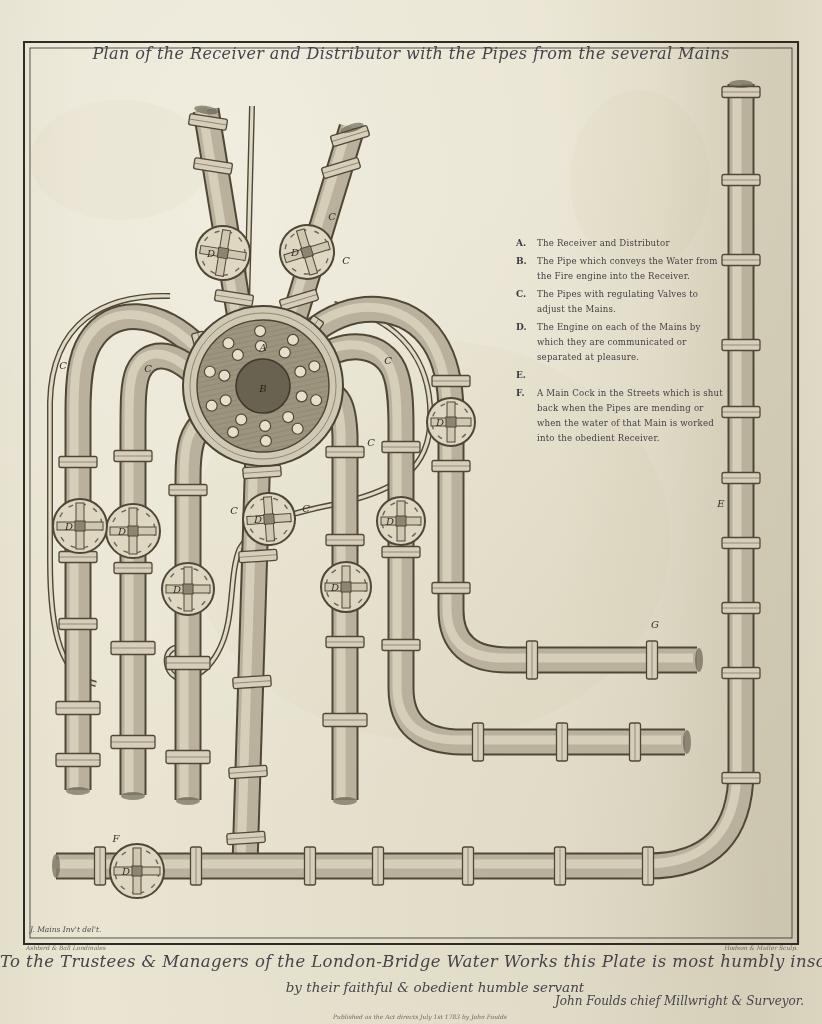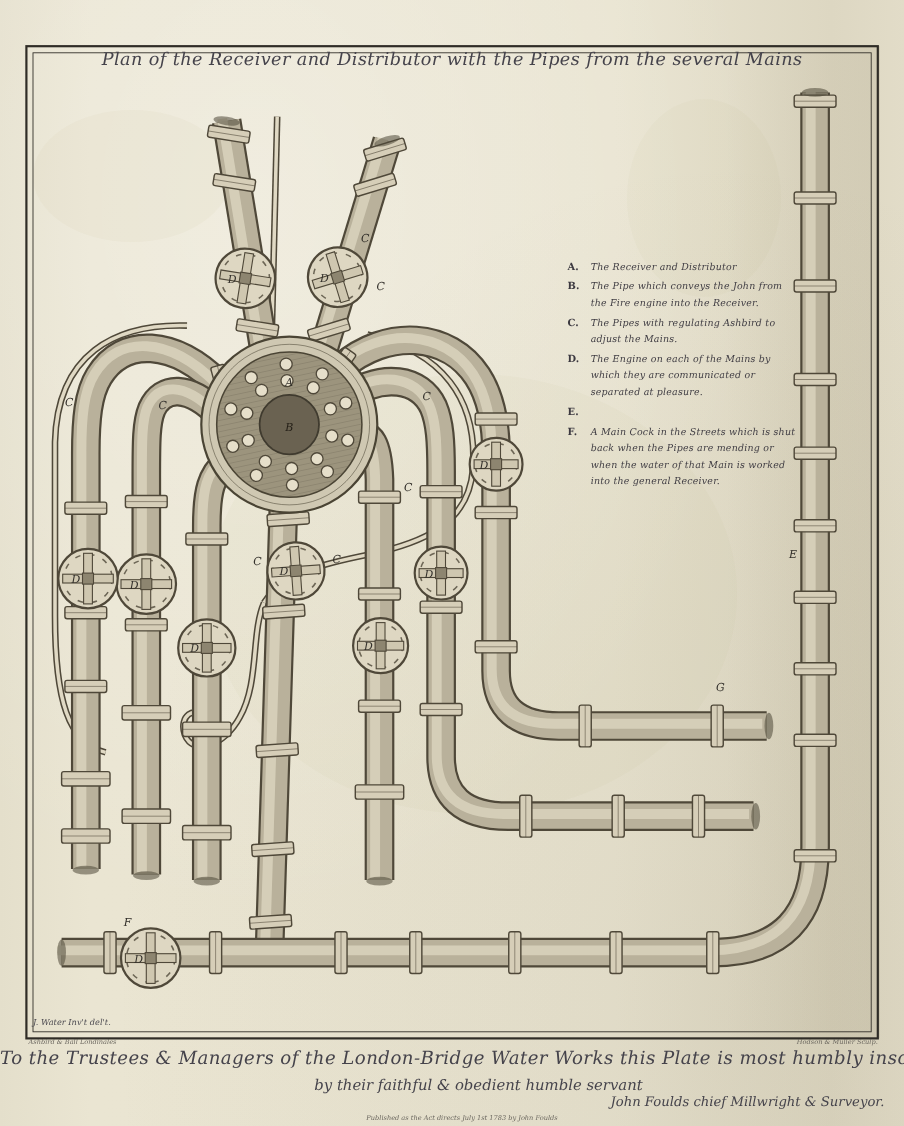--- a/index.html
+++ b/index.html
@@ -14,21 +14,21 @@
   svg.art{position:absolute;left:0;top:0;}
   .t{position:absolute;color:#45434b;font-style:italic;white-space:nowrap;}
   .center{left:0;right:0;text-align:center;}
   .plate{top:15px;font-size:14px;letter-spacing:1px;color:#4a4850;}
   .plate .swash{font-style:normal;letter-spacing:-2px;color:#5a5860;font-size:12px;position:relative;top:-2px;}
   .title1{top:44px;font-size:16px;letter-spacing:.4px;}
   .title2{top:73px;font-size:14.5px;letter-spacing:.3px;}
   .legend{position:absolute;left:516px;top:236px;width:208px;color:#413e44;}
   .legend-item{display:flex;margin-bottom:3px;}
   .legend-key{width:21px;flex:none;font-size:9px;font-weight:bold;color:#3c3940;line-height:15px;}
-  .legend-txt{font-style:italic;font-size:8.6px;line-height:15px;letter-spacing:.2px;}
+  .legend-txt{font-size:8.6px;line-height:15px;letter-spacing:.2px;}
   .credit-il{left:30px;top:925px;font-size:7.5px;color:#4c4a50;}
   .credit-ol{left:26px;top:944px;font-size:6px;color:#6b675f;}
   .credit-or{right:24px;top:944px;font-size:6px;color:#6b675f;}
   .ded1{top:952px;font-size:16.5px;letter-spacing:.4px;}
   .ded2{top:979px;font-size:13.5px;margin-left:48px;}
   .sig{right:18px;top:994px;font-size:12px;}
   .pub{left:290px;top:1013px;width:260px;text-align:center;font-size:6px;color:#6b675f;}
 </style>
 </head>
 <body>
@@ -499,40 +499,40 @@
 
   <div class="t center title1">Plan of the Receiver and Distributor with the Pipes from the several Mains</div>
 
   <div class="legend" id="legend">
       <div class="legend-item">
         <span class="legend-key">A.</span>
         <span class="legend-txt">The Receiver and Distributor</span>
       </div>
       <div class="legend-item">
         <span class="legend-key">B.</span>
-        <span class="legend-txt">The Pipe which conveys the John from the Fire engine into the Receiver.</span>
+        <span class="legend-txt">The Pipe which conveys the Water from the Fire engine into the Receiver.</span>
       </div>
       <div class="legend-item">
         <span class="legend-key">C.</span>
-        <span class="legend-txt">The Pipes with regulating Ashbird to adjust the Mains.</span>
+        <span class="legend-txt">The Pipes with regulating Valves to adjust the Mains.</span>
       </div>
       <div class="legend-item">
         <span class="legend-key">D.</span>
         <span class="legend-txt">The Engine on each of the Mains by which they are communicated or separated at pleasure.</span>
       </div>
       <div class="legend-item">
         <span class="legend-key">E.</span>
       </div>
       <div class="legend-item">
         <span class="legend-key">F.</span>
-        <span class="legend-txt">A Main Cock in the Streets which is shut back when the Pipes are mending or when the water of that Main is worked into the general Receiver.</span>
+        <span class="legend-txt">A Main Cock in the Streets which is shut back when the Pipes are mending or when the water of that Main is worked into the obedient Receiver.</span>
       </div>
     </div>
 
-  <div class="t credit-il">J. Water Inv't del't.</div>
+  <div class="t credit-il">J. Mains Inv't del't.</div>
   <div class="t credit-ol">Ashbird &amp; Ball Londinales</div>
   <div class="t credit-or">Hodson &amp; Muller Sculp.</div>
 
   <div class="t center ded1">To the Trustees &amp; Managers of the London-Bridge Water Works this Plate is most humbly inscribed</div>
   <div class="t center ded2">by their faithful &amp; obedient humble servant</div>
   <div class="t sig">John Foulds chief Millwright &amp; Surveyor.</div>
   <div class="t pub">Published as the Act directs July 1st 1783 by John Foulds</div>
 
 </div>
 

